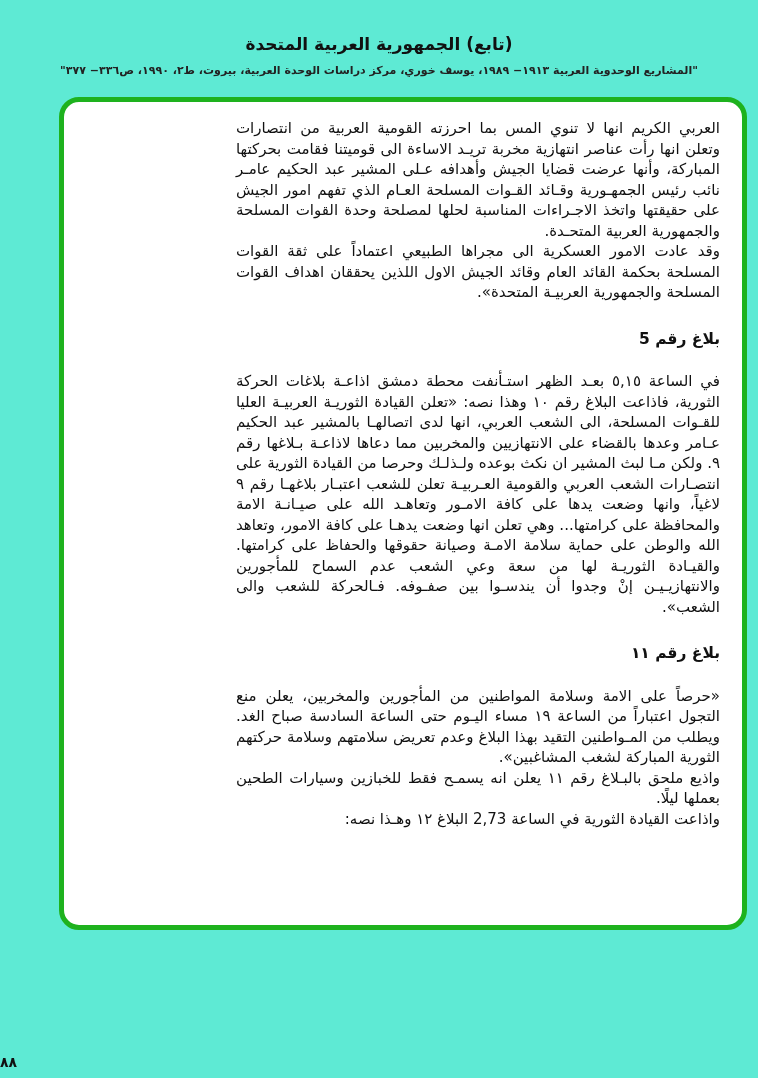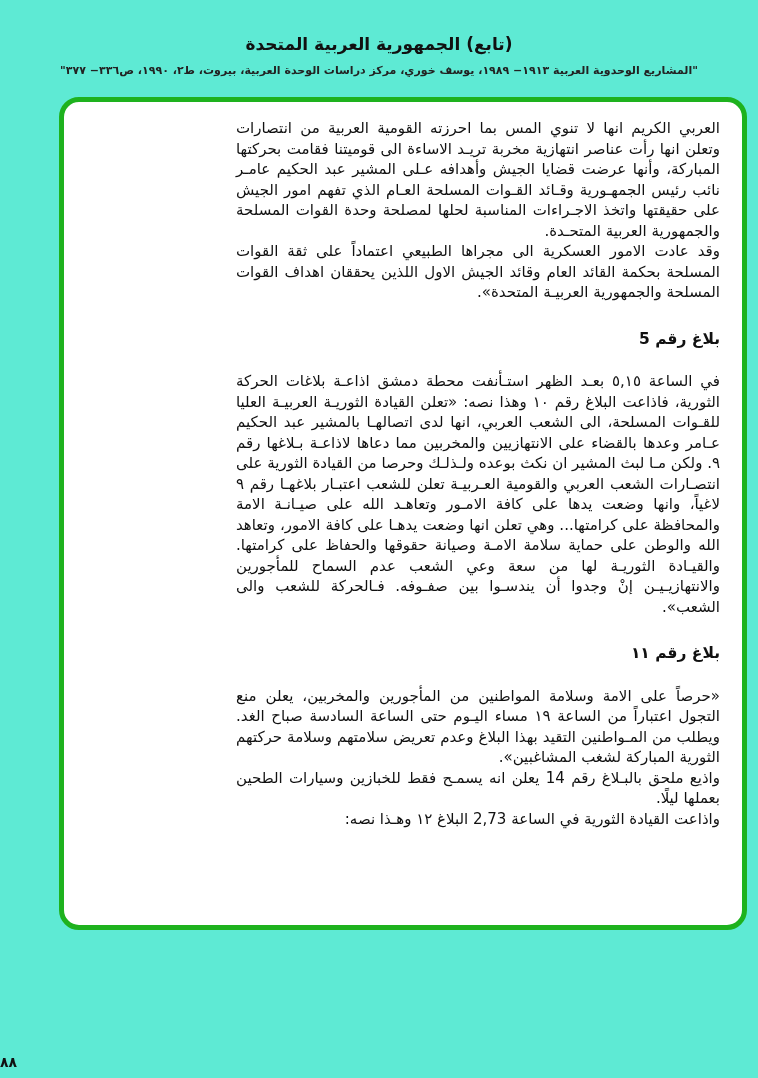--- a/index.html
+++ b/index.html
@@ -97,21 +97,21 @@
       <p>وقد عادت الامور العسكرية الى مجراها الطبيعي اعتماداً على ثقة القوات المسلحة بحكمة القائد العام وقائد الجيش الاول اللذين يحققان اهداف القوات المسلحة والجمهورية العربيـة المتحدة».</p>
 
       <h3>بلاغ رقم 5</h3>
 
       <p>في الساعة ٥,١٥ بعـد الظهر استـأنفت محطة دمشق اذاعـة بلاغات الحركة الثورية، فاذاعت البلاغ رقم ١٠ وهذا نصه: «تعلن القيادة الثوريـة العربيـة العليا للقـوات المسلحة، الى الشعب العربي، انها لدى اتصالهـا بالمشير عبد الحكيم عـامر وعدها بالقضاء على الانتهازيين والمخربين مما دعاها لاذاعـة بـلاغها رقم ٩. ولكن مـا لبث المشير ان نكث بوعده ولـذلـك وحرصا من القيادة الثورية على انتصـارات الشعب العربي والقومية العـربيـة تعلن للشعب اعتبـار بلاغهـا رقم ٩ لاغياً، وانها وضعت يدها على كافة الامـور وتعاهـد الله على صيـانـة الامة والمحافظة على كرامتها... وهي تعلن انها وضعت يدهـا على كافة الامور، وتعاهد الله والوطن على حماية سلامة الامـة وصيانة حقوقها والحفاظ على كرامتها. والقيـادة الثوريـة لها من سعة وعي الشعب عدم السماح للمأجورين والانتهازيـيـن إنْ وجدوا أن يندسـوا بين صفـوفه. فـالحركة للشعب والى الشعب».</p>
 
       <h3>بلاغ رقم ١١</h3>
 
       <p>«حرصاً على الامة وسلامة المواطنين من المأجورين والمخربين، يعلن منع التجول اعتباراً من الساعة ١٩ مساء اليـوم حتى الساعة السادسة صباح الغد. ويطلب من المـواطنين التقيد بهذا البلاغ وعدم تعريض سلامتهم وسلامة حركتهم الثورية المباركة لشغب المشاغبين».</p>
 
-      <p>واذيع ملحق بالبـلاغ رقم 14 يعلن انه يسمـح فقط للخبازين وسيارات الطحين بعملها ليلًا.</p>
+      <p>واذيع ملحق بالبـلاغ رقم ١١ يعلن انه يسمـح فقط للخبازين وسيارات الطحين بعملها ليلًا.</p>
 
 
       <p>واذاعت القيادة الثورية في الساعة 2,73 البلاغ ١٢ وهـذا نصه:</p>
 
     </div>
   </div>
 
   <footer class="page-footer">
     <span>٨٨</span>
   </footer>

